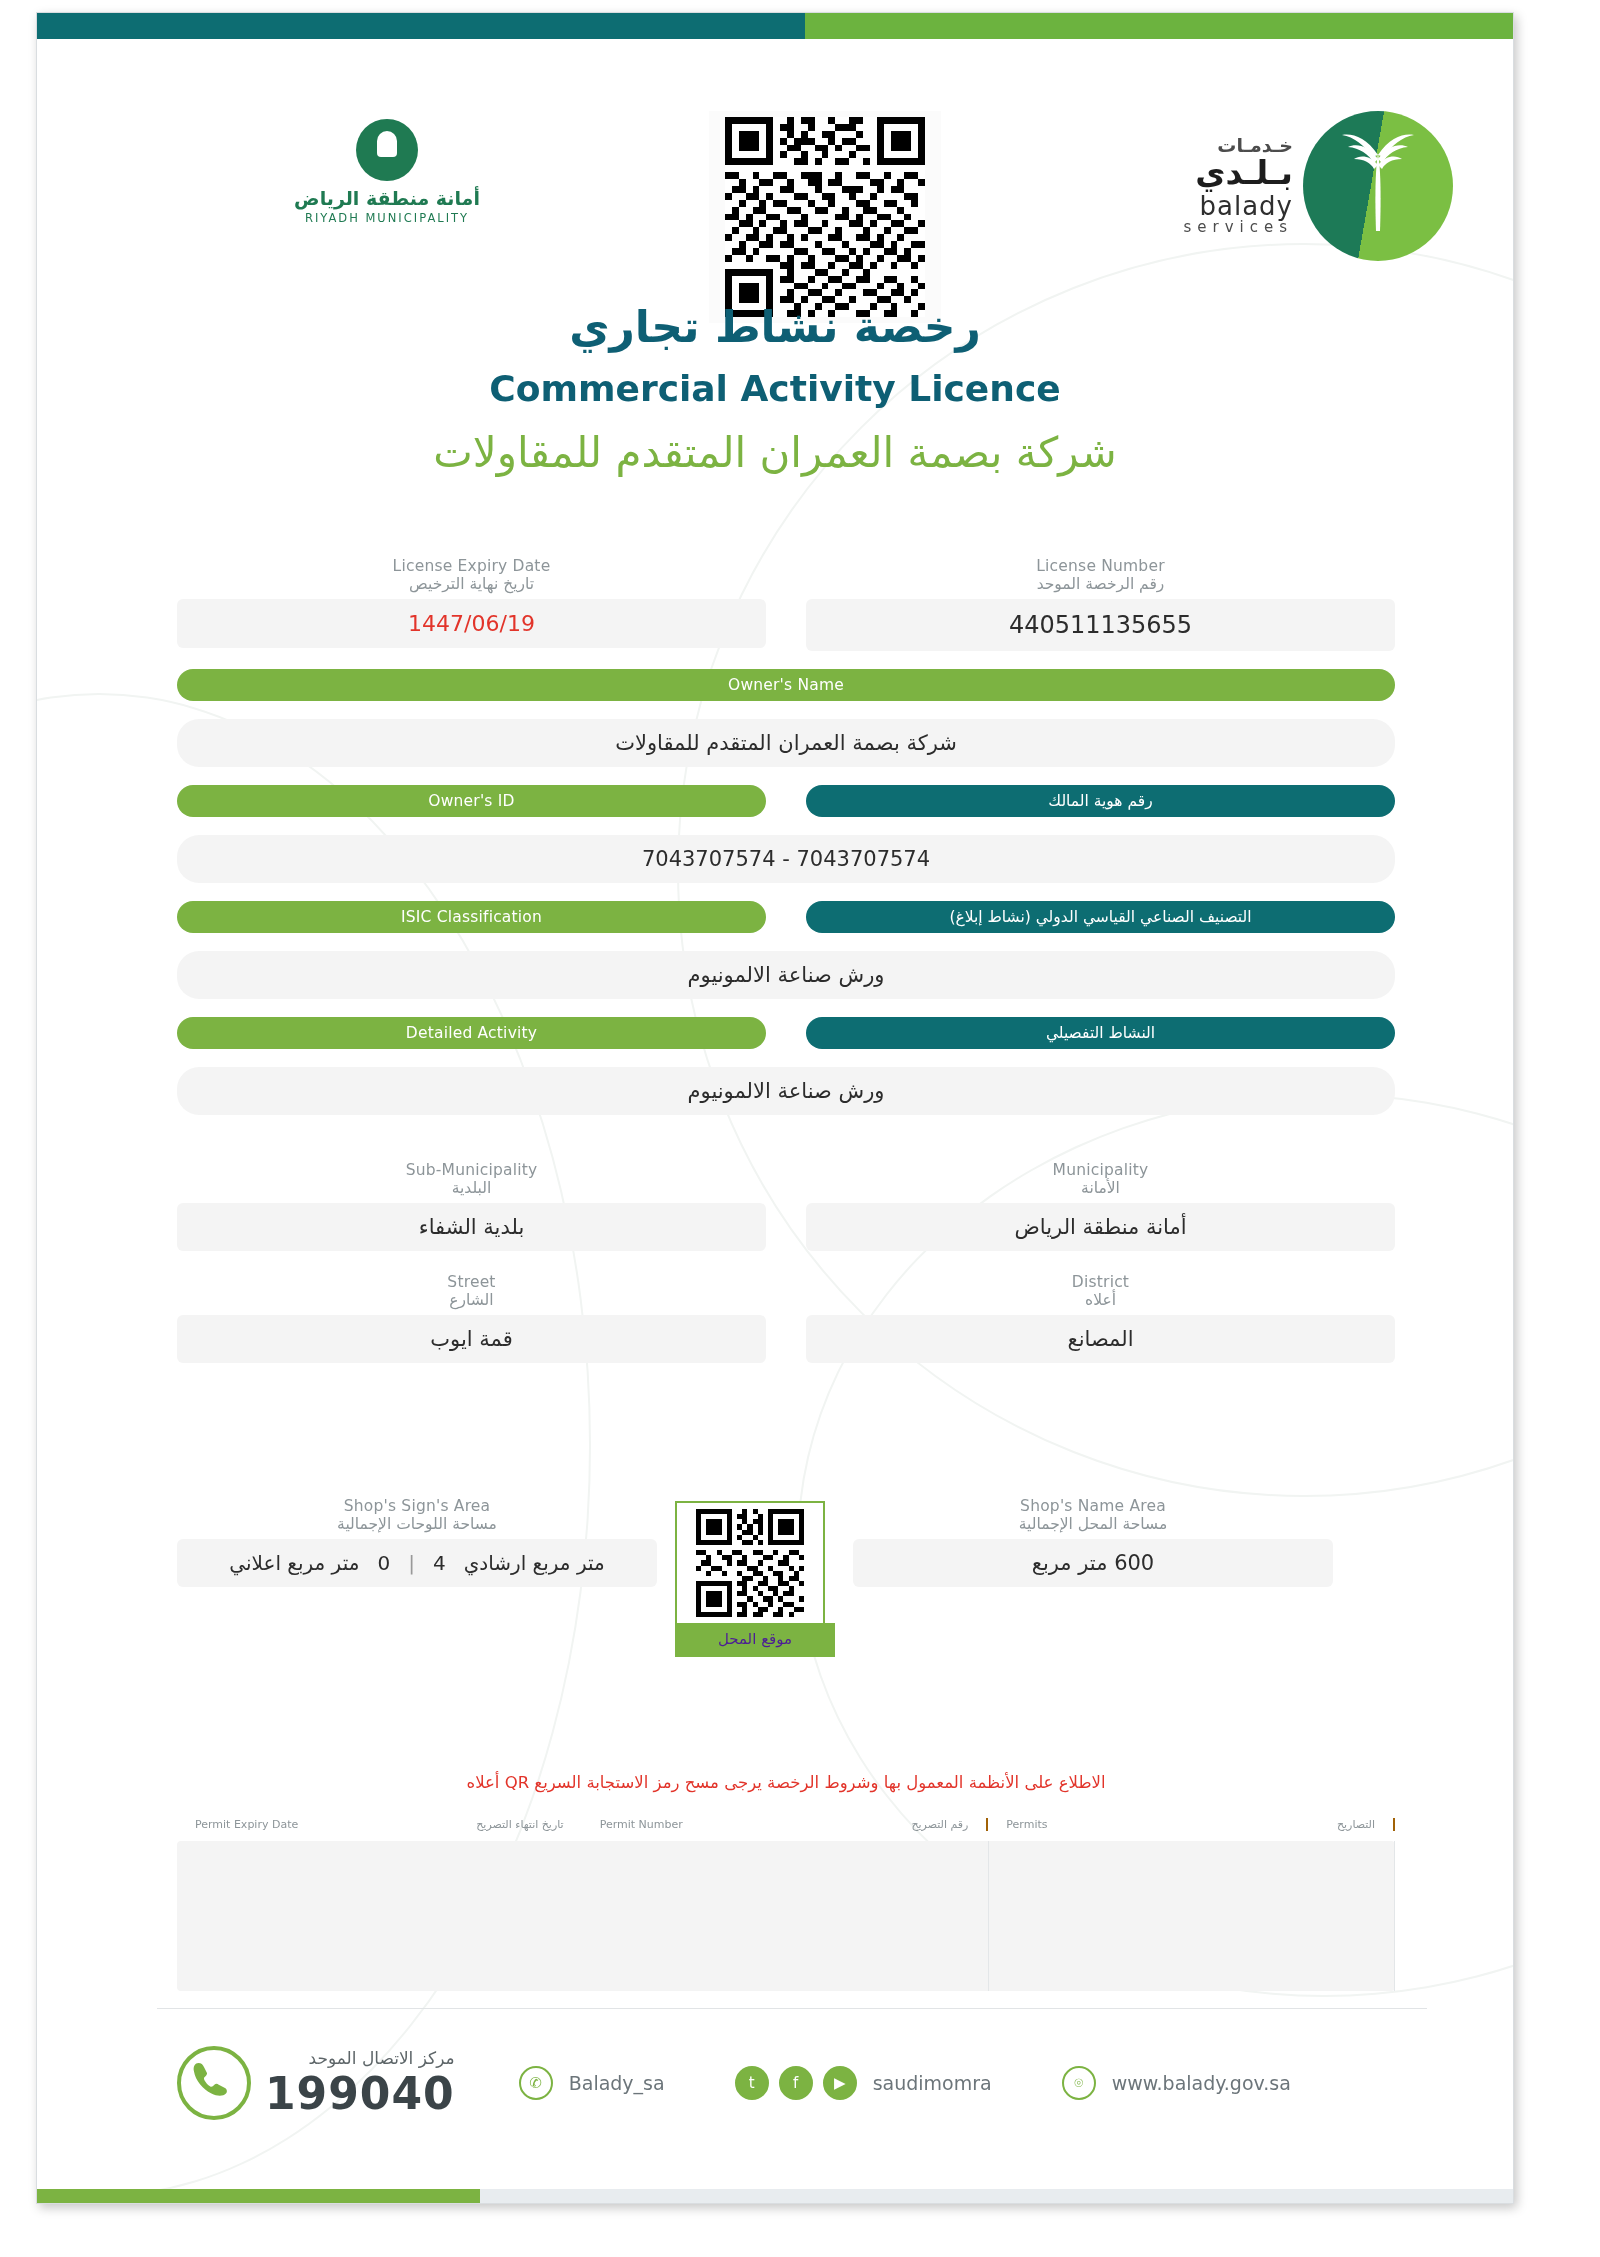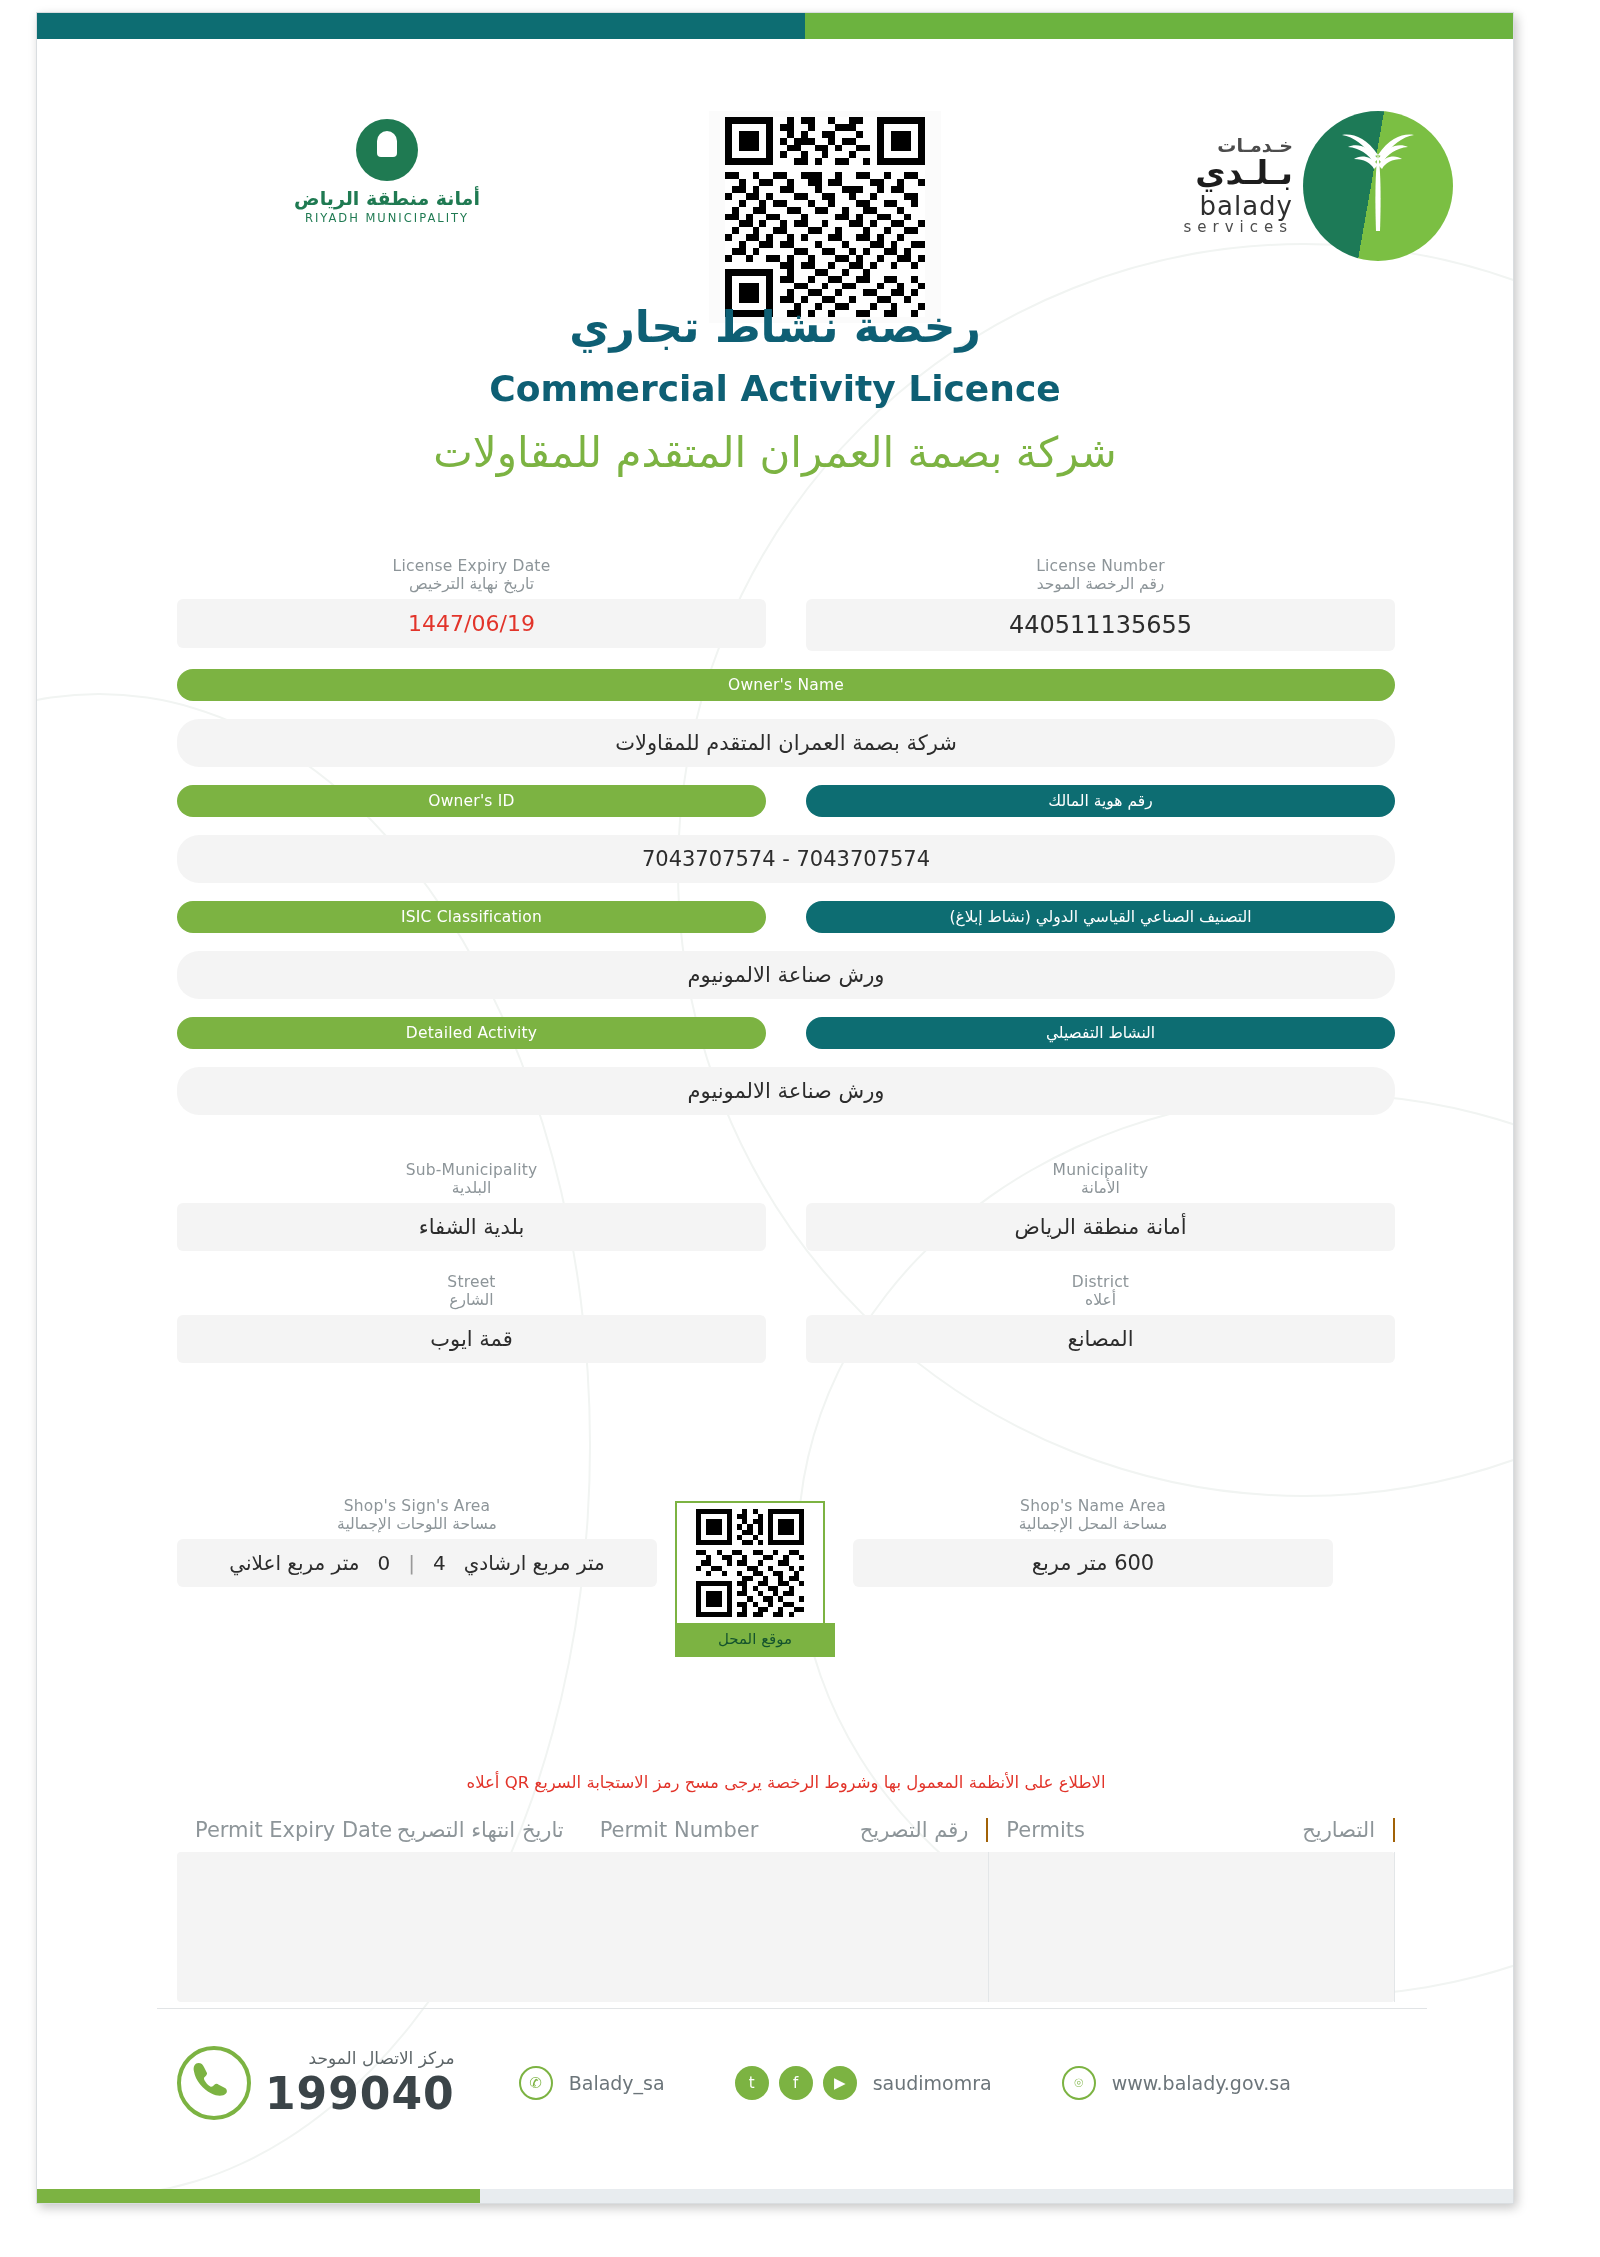--- a/index.html
+++ b/index.html
@@ -259,21 +259,21 @@
   .qr-small {
     width: 150px; height: 122px;
     background: #ffffff;
     border: 2px solid #7cb342;
     border-bottom: none;
     box-sizing: border-box;
     padding: 6px;
   }
   .qr-cap {
     background: #7cb342;
-    color: #14532d;
+    color: #4c1d95;
     font-size: 15px;
     padding: 7px 0;
     direction: rtl;
     border: 2px solid #7cb342;
     border-top: none;
   }
   .sign-val {
     display: flex;
     justify-content: center;
     align-items: center;
@@ -303,21 +303,21 @@
   }
   .permits .hdrrow {
     display: flex;
     padding: 10px 0;
   }
   .permits .cell {
     flex: 1;
     display: flex;
     justify-content: space-between;
     padding: 0 18px;
-    font-size: 21px;
+    font-size: 11px;
     color: #8d9599;
     box-sizing: border-box;
   }
   .permits .cell + .cell { border-right: 2px solid #a16207; }
   .permits .ar { direction: rtl; }
   .permits .body {
     display: flex;
     height: 150px;
     background: #f4f4f4;
     border-radius: 4px;

